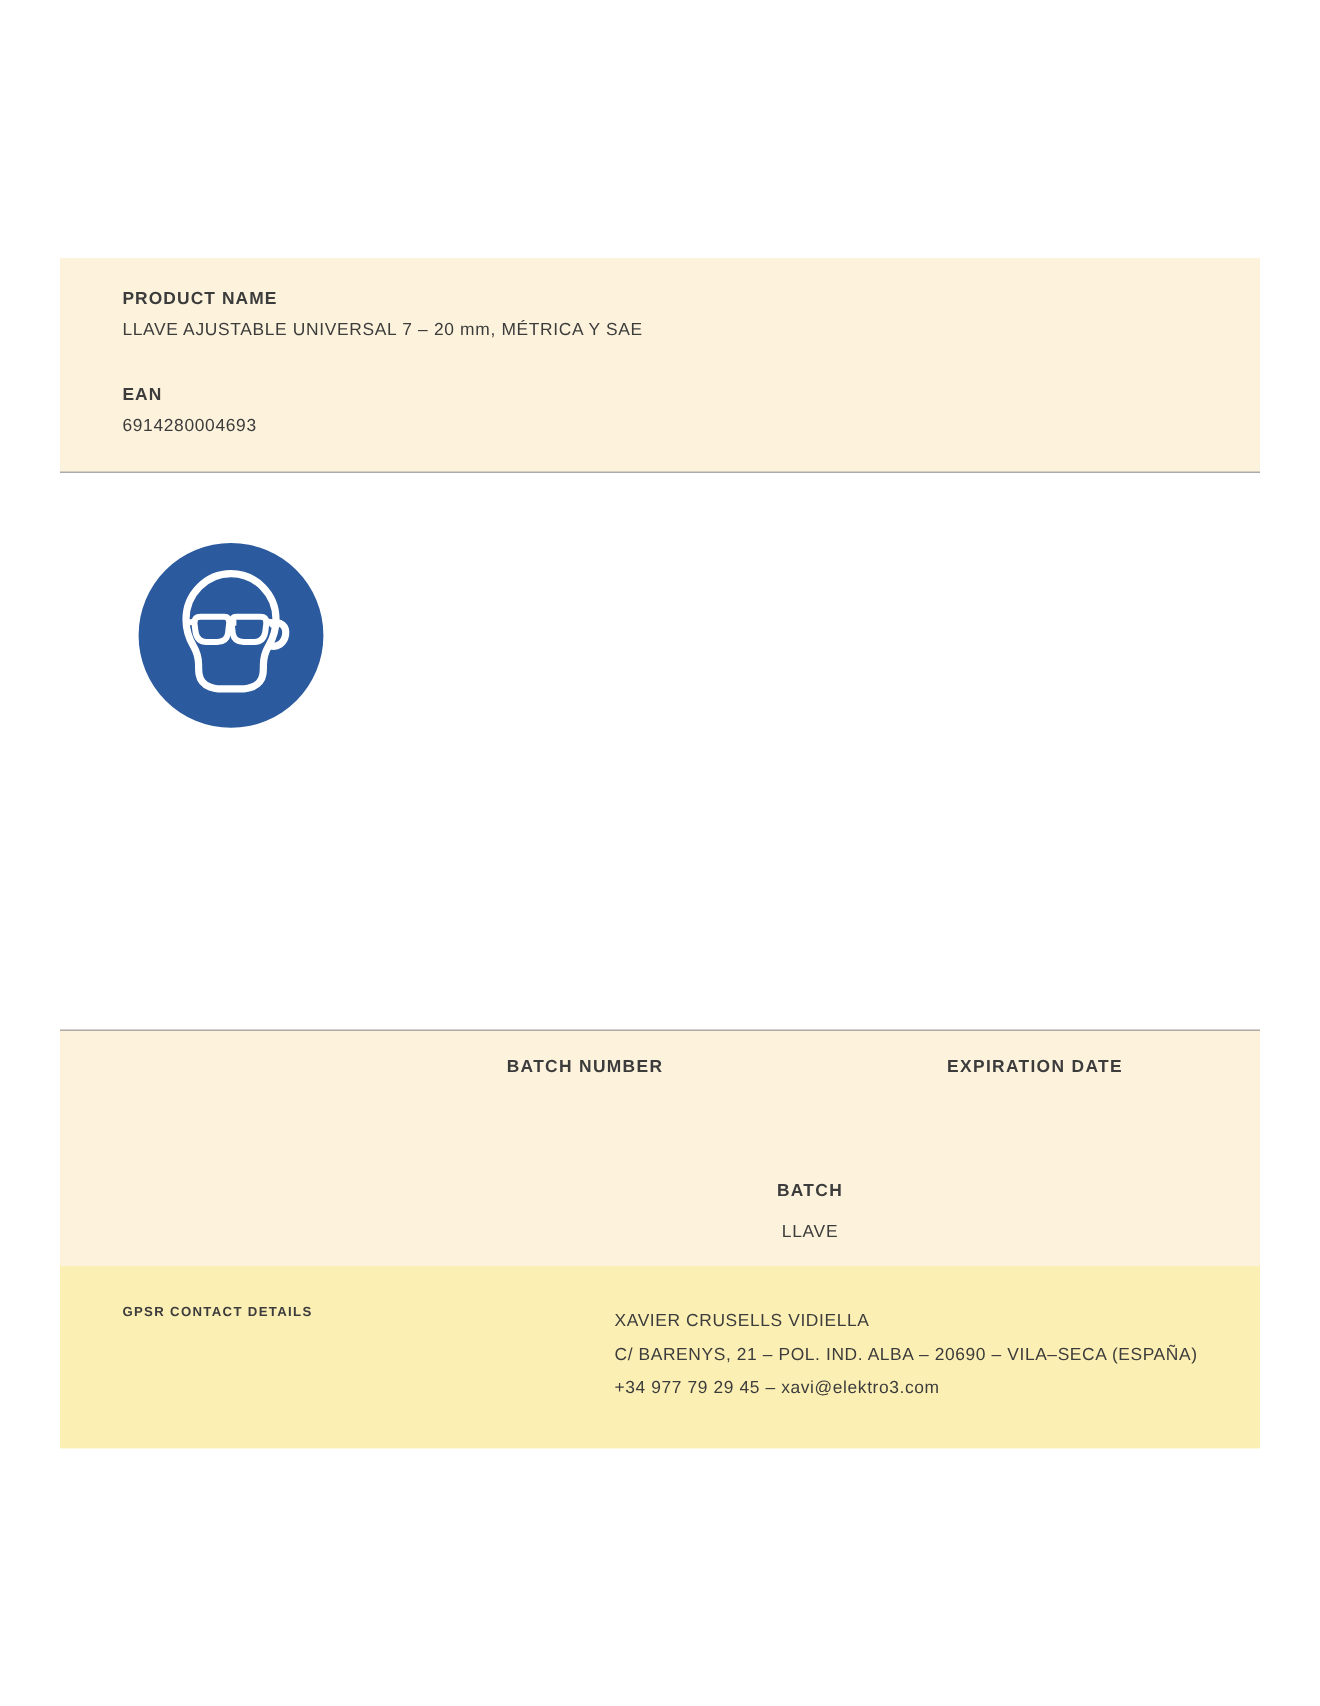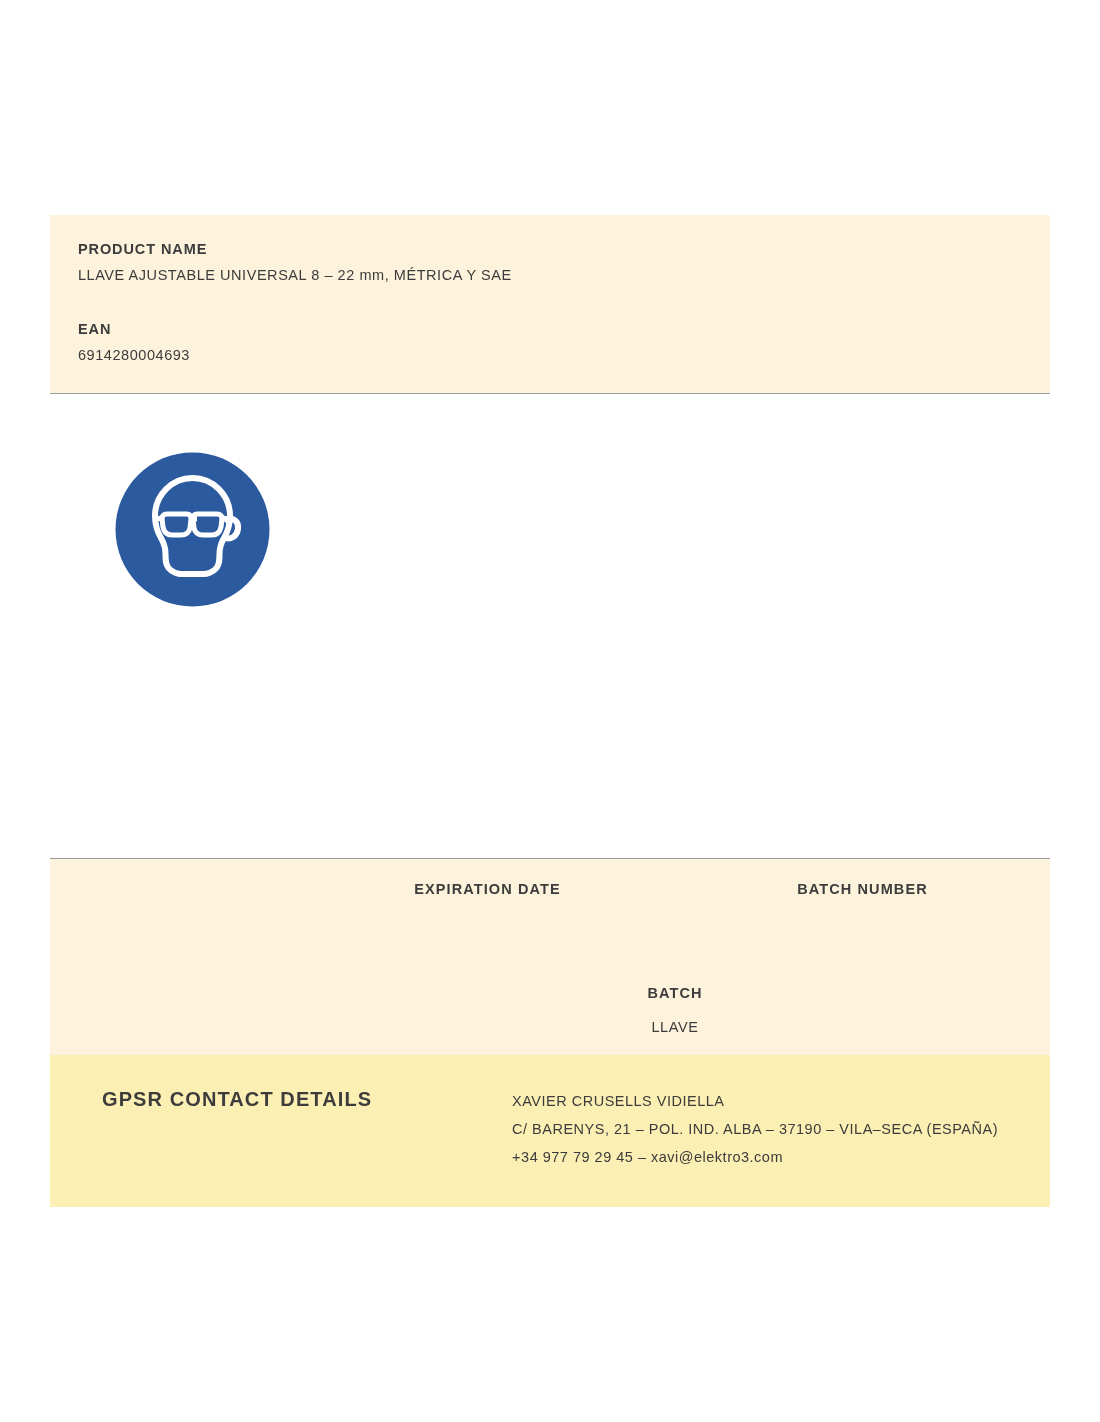--- a/index.html
+++ b/index.html
@@ -22,21 +22,21 @@
   }
 
   
   .product-block {
     position: absolute;
     left: 50px;
     top: 215px;
     width: 1000px;
     background: #fdf3dc;
     box-sizing: border-box;
-    padding: 26px 52px 30px 28px;
+    padding: 26px 52px 30px 52px;
     border-bottom: 1px solid #9a9a9a;
   }
   .field-label {
     font-size: 14.5px;
     font-weight: bold;
     letter-spacing: 0.9px;
     color: #3c3c3c;
     margin: 0 0 10px 0;
   }
   .field-value {
@@ -116,21 +116,21 @@
     top: 1055px;
     width: 1000px;
     background: #fcefb4;
     box-sizing: border-box;
     padding: 32px 52px 36px 52px;
     display: flex;
     justify-content: space-between;
     align-items: flex-start;
   }
   .contact-label {
-    font-size: 20px;
+    font-size: 11px;
     font-weight: bold;
     letter-spacing: 1.1px;
     color: #3c3c3c;
     white-space: nowrap;
     padding-top: 1px;
   }
   .contact-lines {
     font-size: 14.5px;
     letter-spacing: 0.5px;
     color: #3c3c3c;
@@ -140,21 +140,21 @@
     white-space: nowrap;
   }
 </style>
 </head>
 <body>
 
 <div class="page">
 
   <div class="product-block">
     <p class="field-label">PRODUCT NAME</p>
-    <p class="field-value">LLAVE AJUSTABLE UNIVERSAL 8 – 22 mm, MÉTRICA Y SAE</p>
+    <p class="field-value">LLAVE AJUSTABLE UNIVERSAL 7 – 20 mm, MÉTRICA Y SAE</p>
     <div class="gap"></div>
     <p class="field-label">EAN</p>
     <p class="field-value">6914280004693</p>
   </div>
 
   <div class="picto-area">
     <span class="picto">
       <svg width="155" height="155" viewBox="0 0 155 155" xmlns="http://www.w3.org/2000/svg">
         <circle cx="77.5" cy="77.5" r="77" fill="#2b5a9e"></circle>
 
@@ -171,42 +171,42 @@
         <path d="M47 66 l-6 1" fill="none" stroke="#ffffff" stroke-width="5" stroke-linecap="round"></path>
         <path d="M107 66 l8 1" fill="none" stroke="#ffffff" stroke-width="5" stroke-linecap="round"></path>
       </svg>
     </span>
   </div>
 
   <div class="info-block">
     <div class="info-row">
       <div class="info-cell spacer"></div>
       <div class="info-cell">
-        <p class="info-head">EXPIRATION DATE</p>
+        <p class="info-head">BATCH NUMBER</p>
         <p class="info-val"></p>
       </div>
       <div class="info-cell">
-        <p class="info-head">BATCH NUMBER</p>
+        <p class="info-head">EXPIRATION DATE</p>
         <p class="info-val"></p>
       </div>
     </div>
 
     <div class="row-gap"></div>
 
     <div class="info-row">
       <div class="info-cell spacer"></div>
       <div class="info-cell">
         <p class="info-head">BATCH</p>
         <p class="info-val">LLAVE</p>
       </div>
     </div>
   </div>
 
   <div class="contact-block">
     <div class="contact-label">GPSR CONTACT DETAILS</div>
     <div class="contact-lines">
       <div>XAVIER CRUSELLS VIDIELLA</div>
-      <div>C/ BARENYS, 21 – POL. IND. ALBA – 37190 – VILA–SECA (ESPAÑA)</div>
+      <div>C/ BARENYS, 21 – POL. IND. ALBA – 20690 – VILA–SECA (ESPAÑA)</div>
       <div>+34 977 79 29 45 – xavi@elektro3.com</div>
     </div>
   </div>
 
 </div>
 
 </body></html>

